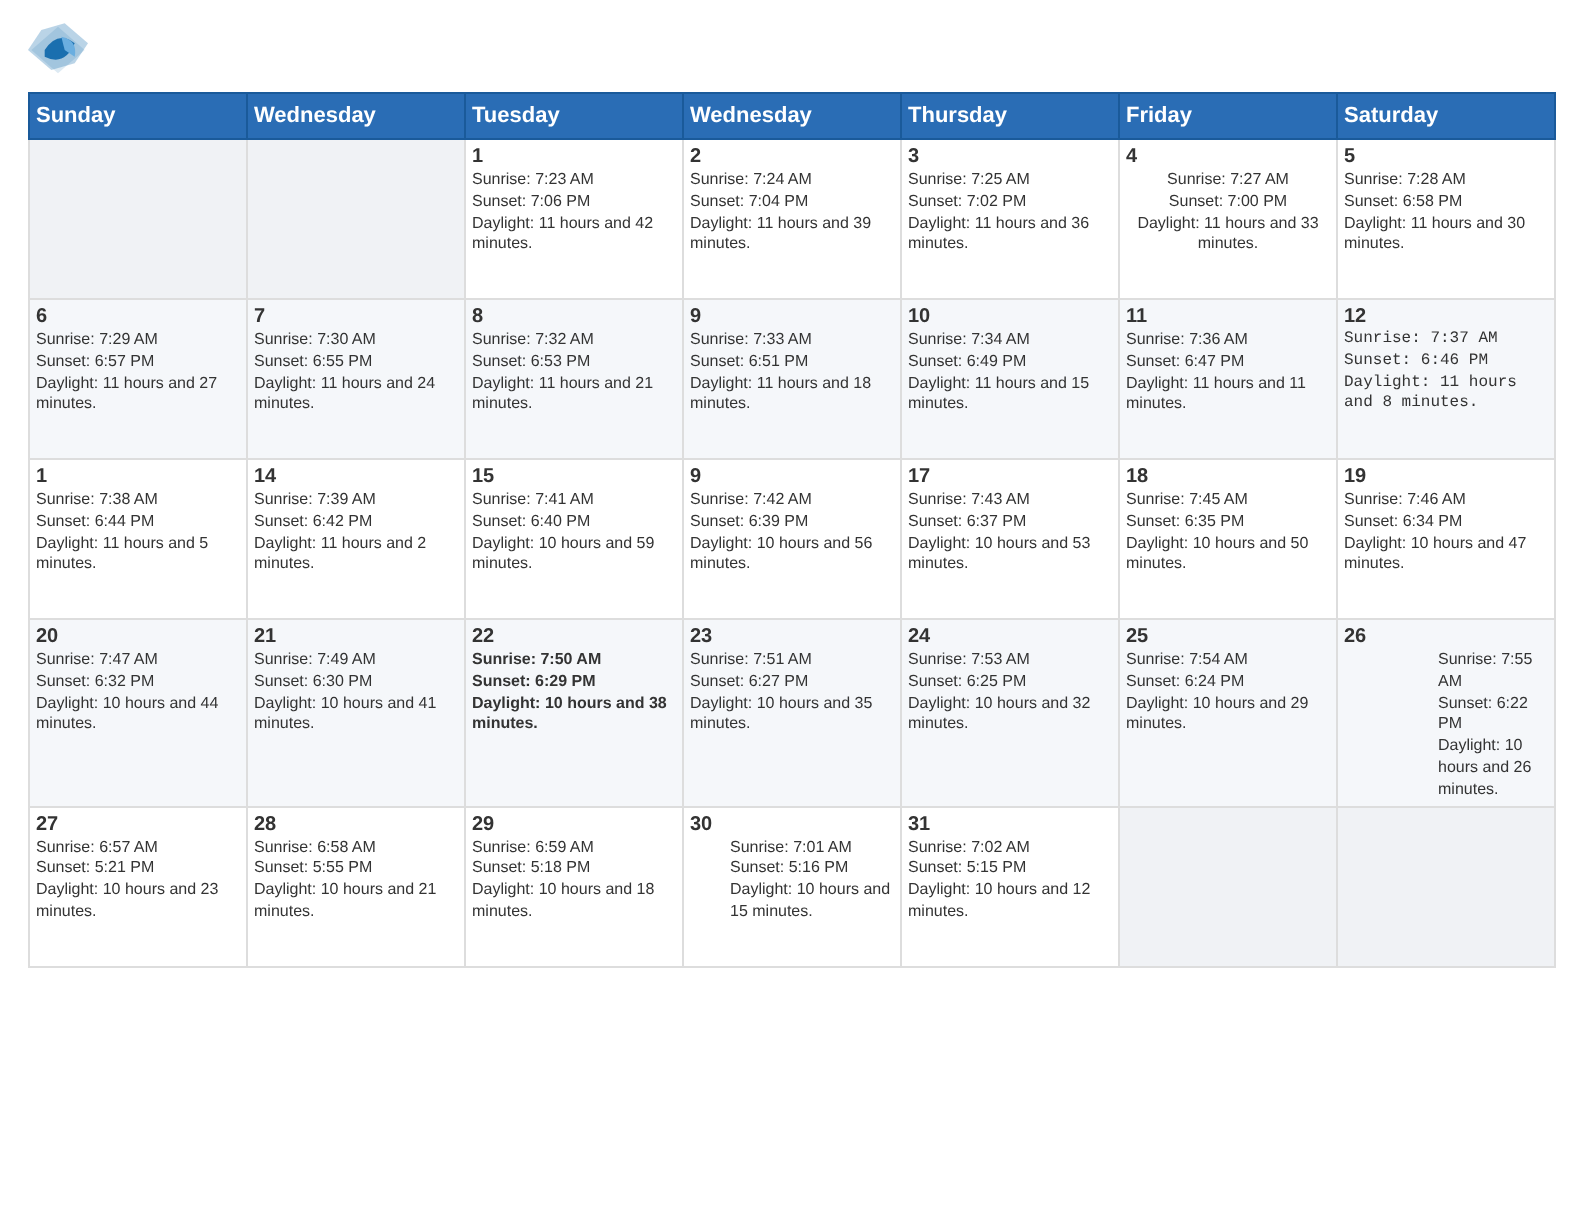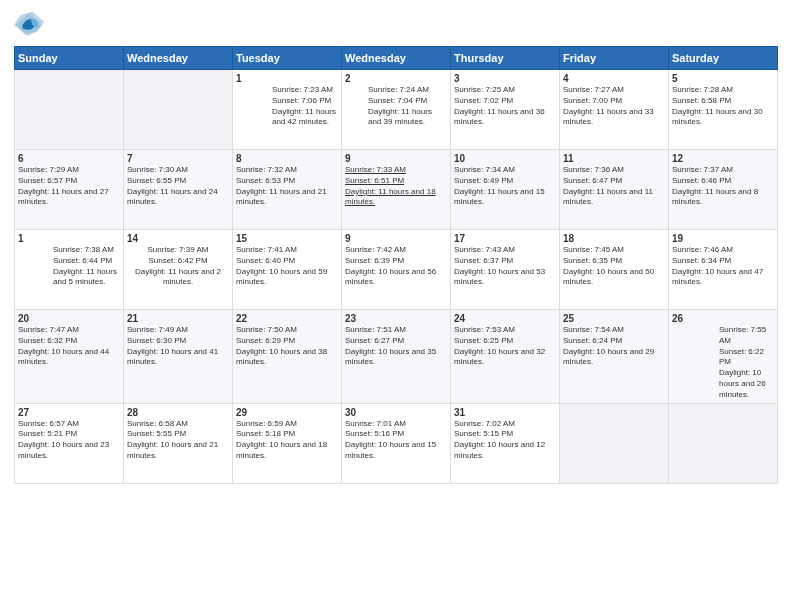--- a/index.html
+++ b/index.html
@@ -135,39 +135,39 @@
           <th>Friday</th>
           <th>Saturday</th>
         </tr>
     </thead>
     <tbody>
     <tr>
           <td class="empty"></td>
           <td class="empty"></td>
           <td>
             <span class="day-num">1</span>
-            <div class="day-info" style="white-space: pre-line; margin-left: 36px;">Sunrise: 7:23 AM
+            <div class="day-info" style="white-space: pre-line;">Sunrise: 7:23 AM
 Sunset: 7:06 PM
 Daylight: 11 hours and 42 minutes.</div>
           </td>
           <td>
             <span class="day-num">2</span>
-            <div class="day-info" style="white-space: pre-line; margin-left: 23px;">Sunrise: 7:24 AM
+            <div class="day-info" style="white-space: pre-line;">Sunrise: 7:24 AM
 Sunset: 7:04 PM
 Daylight: 11 hours and 39 minutes.</div>
           </td>
           <td>
             <span class="day-num">3</span>
             <div class="day-info" style="white-space: pre-line;">Sunrise: 7:25 AM
 Sunset: 7:02 PM
 Daylight: 11 hours and 36 minutes.</div>
           </td>
           <td>
             <span class="day-num">4</span>
-            <div class="day-info" style="white-space: pre-line;">Sunrise: 7:27 AM
+            <div class="day-info" style="white-space: pre-line; text-align: center;">Sunrise: 7:27 AM
 Sunset: 7:00 PM
 Daylight: 11 hours and 33 minutes.</div>
           </td>
           <td>
             <span class="day-num">5</span>
             <div class="day-info" style="white-space: pre-line;">Sunrise: 7:28 AM
 Sunset: 6:58 PM
 Daylight: 11 hours and 30 minutes.</div>
           </td>
         </tr>
@@ -185,53 +185,53 @@
 Daylight: 11 hours and 24 minutes.</div>
           </td>
           <td>
             <span class="day-num">8</span>
             <div class="day-info" style="white-space: pre-line;">Sunrise: 7:32 AM
 Sunset: 6:53 PM
 Daylight: 11 hours and 21 minutes.</div>
           </td>
           <td>
             <span class="day-num">9</span>
-            <div class="day-info" style="white-space: pre-line; text-decoration: underline;">Sunrise: 7:33 AM
+            <div class="day-info" style="white-space: pre-line;">Sunrise: 7:33 AM
 Sunset: 6:51 PM
 Daylight: 11 hours and 18 minutes.</div>
           </td>
           <td>
             <span class="day-num">10</span>
             <div class="day-info" style="white-space: pre-line;">Sunrise: 7:34 AM
 Sunset: 6:49 PM
 Daylight: 11 hours and 15 minutes.</div>
           </td>
           <td>
             <span class="day-num">11</span>
             <div class="day-info" style="white-space: pre-line;">Sunrise: 7:36 AM
 Sunset: 6:47 PM
 Daylight: 11 hours and 11 minutes.</div>
           </td>
           <td>
             <span class="day-num">12</span>
-            <div class="day-info" style="white-space: pre-line;">Sunrise: 7:37 AM
+            <div class="day-info" style="white-space: pre-line; font-family: Liberation Mono, monospace;">Sunrise: 7:37 AM
 Sunset: 6:46 PM
 Daylight: 11 hours and 8 minutes.</div>
           </td>
         </tr>
         <tr>
           <td>
             <span class="day-num">1</span>
-            <div class="day-info" style="white-space: pre-line; margin-left: 35px;">Sunrise: 7:38 AM
+            <div class="day-info" style="white-space: pre-line;">Sunrise: 7:38 AM
 Sunset: 6:44 PM
 Daylight: 11 hours and 5 minutes.</div>
           </td>
           <td>
             <span class="day-num">14</span>
-            <div class="day-info" style="white-space: pre-line; text-align: center;">Sunrise: 7:39 AM
+            <div class="day-info" style="white-space: pre-line;">Sunrise: 7:39 AM
 Sunset: 6:42 PM
 Daylight: 11 hours and 2 minutes.</div>
           </td>
           <td>
             <span class="day-num">15</span>
             <div class="day-info" style="white-space: pre-line;">Sunrise: 7:41 AM
 Sunset: 6:40 PM
 Daylight: 10 hours and 59 minutes.</div>
           </td>
           <td>
@@ -267,21 +267,21 @@
 Daylight: 10 hours and 44 minutes.</div>
           </td>
           <td>
             <span class="day-num">21</span>
             <div class="day-info" style="white-space: pre-line;">Sunrise: 7:49 AM
 Sunset: 6:30 PM
 Daylight: 10 hours and 41 minutes.</div>
           </td>
           <td>
             <span class="day-num">22</span>
-            <div class="day-info" style="white-space: pre-line;">Sunrise: 7:50 AM
+            <div class="day-info" style="white-space: pre-line; font-weight: bold;">Sunrise: 7:50 AM
 Sunset: 6:29 PM
 Daylight: 10 hours and 38 minutes.</div>
           </td>
           <td>
             <span class="day-num">23</span>
             <div class="day-info" style="white-space: pre-line;">Sunrise: 7:51 AM
 Sunset: 6:27 PM
 Daylight: 10 hours and 35 minutes.</div>
           </td>
           <td>
@@ -317,21 +317,21 @@
 Daylight: 10 hours and 21 minutes.</div>
           </td>
           <td>
             <span class="day-num">29</span>
             <div class="day-info" style="white-space: pre-line;">Sunrise: 6:59 AM
 Sunset: 5:18 PM
 Daylight: 10 hours and 18 minutes.</div>
           </td>
           <td>
             <span class="day-num">30</span>
-            <div class="day-info" style="white-space: pre-line;">Sunrise: 7:01 AM
+            <div class="day-info" style="white-space: pre-line; margin-left: 20px;">Sunrise: 7:01 AM
 Sunset: 5:16 PM
 Daylight: 10 hours and 15 minutes.</div>
           </td>
           <td>
             <span class="day-num">31</span>
             <div class="day-info" style="white-space: pre-line;">Sunrise: 7:02 AM
 Sunset: 5:15 PM
 Daylight: 10 hours and 12 minutes.</div>
           </td>
           <td class="empty"></td>

